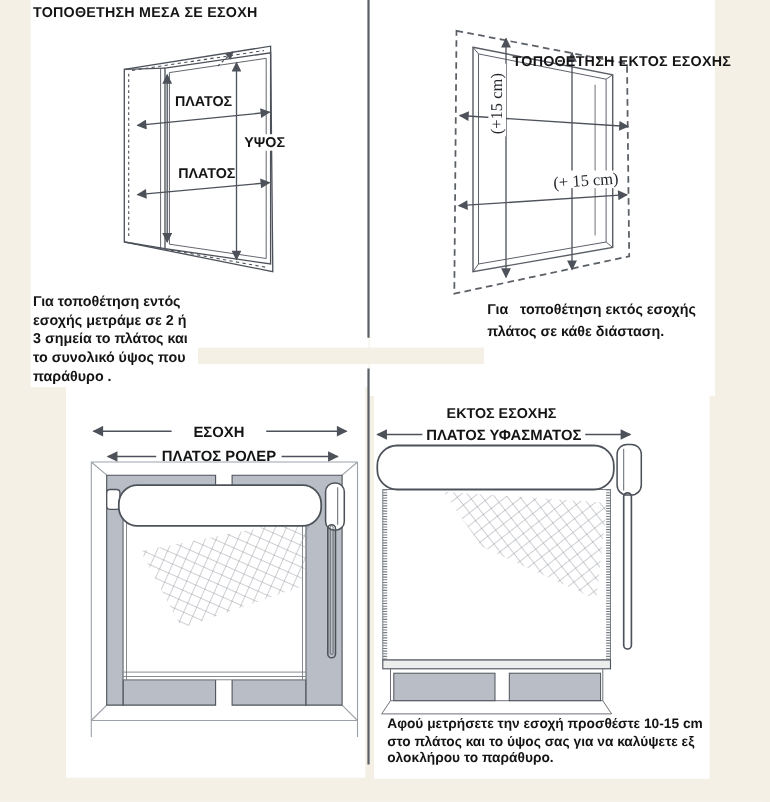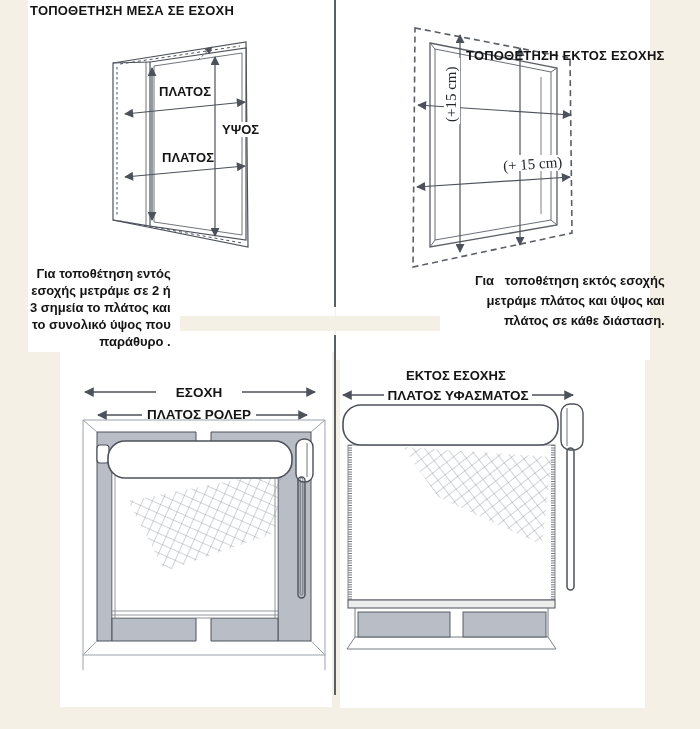--- a/index.html
+++ b/index.html
@@ -3,23 +3,23 @@
 <meta charset="utf-8">
 <style>
   html,body{margin:0;padding:0;}
   .page{position:relative;width:700px;height:729px;background:#f5f0e6;
         font-family:"Liberation Sans","DejaVu Sans",sans-serif;overflow:hidden;color:#141414;}
   .panel{position:absolute;background:#ffffff;}
   .band{position:absolute;background:#f5f0e6;}
   .divider{position:absolute;left:334px;width:2px;background:#5a5f66;}
   .title{position:absolute;font-weight:bold;font-size:13px;letter-spacing:.2px;white-space:nowrap;z-index:6;}
   .note{position:absolute;font-weight:bold;z-index:6;}
-  .note div{white-space:pre;text-align:right;}
+  .note div{white-space:pre;}
   .note-left{left:30px;top:265px;font-size:13px;line-height:17px;}
-  .note-right{left:443px;top:271px;font-size:13px;line-height:20px;margin-left:32px;}
+  .note-right{left:443px;top:271px;font-size:13px;line-height:20px;}
   .note-bottom{left:352px;top:651px;font-size:12.5px;line-height:15.5px;}
   .subtitle{position:absolute;left:406px;top:368px;width:112px;text-align:left;
             font-weight:bold;font-size:13px;white-space:nowrap;z-index:6;}
   svg.diagram{position:absolute;z-index:5;overflow:visible;}
   svg text{font-family:"Liberation Sans","DejaVu Sans",sans-serif;font-weight:bold;fill:#141414;}
   svg text.serif{font-family:"Liberation Serif","DejaVu Serif",serif;font-weight:normal;fill:#22262b;}
 </style>
 </head>
 <body>
 
@@ -54,22 +54,26 @@
 
   <div class="note note-left">
     <div>Για τοποθέτηση εντός</div>
     <div>εσοχής μετράμε σε 2 ή</div>
     <div>3 σημεία το πλάτος και</div>
     <div>το συνολικό ύψος που</div>
     <div>παράθυρο .</div>
   </div>
   <div class="note note-right">
     <div>Για   τοποθέτηση εκτός εσοχής</div>
-    <div>μετράμε πλάτος και ύψος και</div>
     <div>πλάτος σε κάθε διάσταση.</div>
+  </div>
+  <div class="note note-bottom">
+    <div>Αφού μετρήσετε την εσοχή προσθέστε 10-15 cm</div>
+    <div>στο πλάτος και το ύψος σας για να καλύψετε εξ</div>
+    <div>ολοκλήρου το παράθυρο.</div>
   </div>
 
   <svg class="diagram" style="left:90px;top:30px;" width="230" height="245" viewBox="0 0 230 245">
     <g stroke="#4d525a" stroke-width="1.2" fill="none">
 
       <path d="M23,33 L156,12 L158,217 L23,190 Z"></path>
       <path d="M30,34 L150,16" stroke-dasharray="3,3" stroke-width="1"></path>
       <path d="M27,37 L27,187" stroke-dasharray="2.5,2.5" stroke-width="1"></path>
       <path d="M30,191 L152,213" stroke-dasharray="3,3" stroke-width="1"></path>
 

